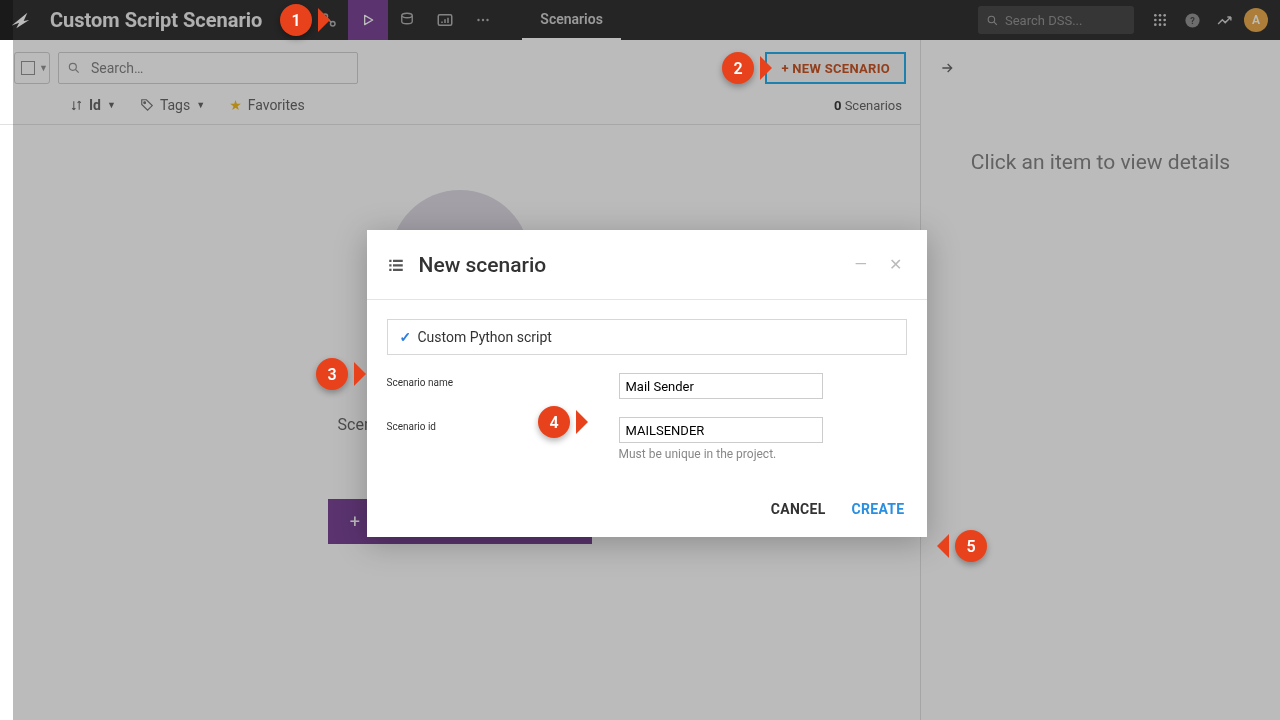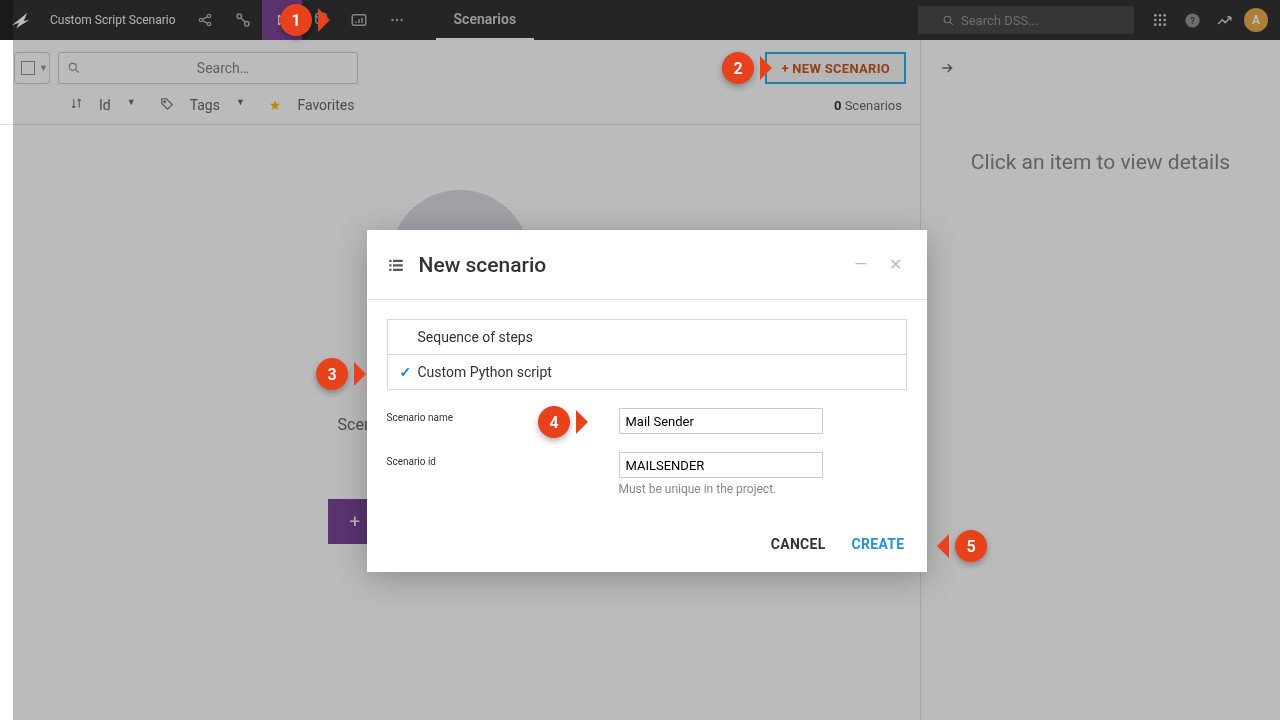--- a/index.html
+++ b/index.html
@@ -1,50 +1,50 @@
 <!DOCTYPE html>
 <html><head>
 <meta charset="utf-8">
 <style>
 * { margin: 0; padding: 0; box-sizing: border-box; font-family: -apple-system, BlinkMacSystemFont, "Segoe UI", Roboto, Arial, sans-serif; }
 body { width: 1280px; height: 720px; overflow: hidden; background: #fff; position: relative; }
 
 
 .topnav { height: 40px; background: #1a1a1a; display: flex; align-items: center; color: #eee; }
 .topnav .bird { width: 40px; height: 40px; display: flex; align-items: center; justify-content: center; }
-.topnav .title { font-size: 12px; font-weight: 400; padding: 0 10px; text-align: right; }
+.topnav .title { font-size: 20px; font-weight: 700; padding: 0 10px; text-align: right; }
 .topnav .iconbtn { width: 38px; height: 40px; display: flex; align-items: center; justify-content: center; cursor: pointer; color: #aaa; }
 .topnav .iconbtn.play { background: #6a2f8a; color: #fff; width: 40px; }
 .topnav .tab { padding: 0 18px; height: 40px; display: flex; align-items: center; font-weight: 600; font-size: 14px; color: #ccc; border-bottom: 2px solid #fff; }
 .topnav .spacer-flex { flex: 1; }
-.topnav .search { background: #333; border-radius: 3px; height: 28px; width: 216px; display: flex; align-items: center; gap: 6px; padding: 0 24px; color: #888; font-size: 13px; margin-right: 10px; }
+.topnav .search { background: #333; border-radius: 3px; height: 28px; width: 156px; display: flex; align-items: center; gap: 6px; padding: 0 8px; color: #888; font-size: 13px; margin-right: 10px; }
 .topnav .navright-ic { width: 32px; height: 40px; display: flex; align-items: center; justify-content: center; color: #ccc; }
 .topnav .avatar { width: 24px; height: 24px; border-radius: 50%; background: #e8a23a; color: #fff; display: flex; align-items: center; justify-content: center; font-size: 12px; font-weight: 600; margin: 0 12px 0 4px; }
 
 
 .page-wrap { display: flex; height: 680px; position: relative; }
 .main { flex: 1; background: #fff; position: relative; }
 .detail { width: 360px; border-left: 1px solid #ddd; padding-top: 20px; text-align: center; color: #777; position: relative; }
 .detail .collapse { position: absolute; top: 20px; left: 18px; color: #555; }
 .toolbar { height: 85px; border-bottom: 1px solid #e1e1e1; }
 .toolbar .row1 { height: 48px; display: flex; align-items: center; padding: 8px 14px 0 14px; gap: 8px; }
 .toolbar .chk { width: 36px; height: 32px; border: 1px solid #ccc; border-radius: 3px; display: flex; align-items: center; }
 .toolbar .chk .box { width: 14px; height: 14px; border: 1px solid #888; margin-left: 6px; }
 .toolbar .chk .caret { font-size: 9px; color: #888; margin-left: 4px; }
 .toolbar .searchbox { flex: none; display: flex; align-items: center; border: 1px solid #ccc; border-radius: 2px; height: 32px; background: #fff; width: 300px; }
 .toolbar .searchbox .sicon { width: 30px; text-align: center; color: #888; }
-.toolbar .searchbox input { border: none; outline: none; font-size: 14px; flex: 1; padding: 0 2px; text-align: center; }
+.toolbar .searchbox input { border: none; outline: none; font-size: 14px; flex: 1; padding: 0 2px; }
 .toolbar .row1 .tspacer { flex: 1; }
 .toolbar .newbtn { border: 2px solid #0ea5e9; background: #f7f7f7; height: 32px; padding: 0 14px; font-size: 13px; font-weight: 700; letter-spacing: .3px; color: #c2410c; cursor: pointer; }
 .toolbar .row2 { height: 34px; display: flex; align-items: center; padding: 0 14px; gap: 24px; color: #555; font-size: 14px; }
 .toolbar .row2 .rspacer { flex: 1; }
 .toolbar .row2 .count { font-size: 13px; color: #555; margin-right: 4px; }
 .toolbar .row2 .count b { color: #222; }
-.toolbar .pill { display: flex; align-items: flex-start; gap: 16px; cursor: pointer; padding-left: 56px;}
-.toolbar .pill2, .toolbar .pill3 { display: flex; align-items: flex-start; gap: 16px; cursor: pointer; }
+.toolbar .pill { display: flex; align-items: center; gap: 6px; cursor: pointer; padding-left: 56px; font-weight: bold;}
+.toolbar .pill2, .toolbar .pill3 { display: flex; align-items: center; gap: 6px; cursor: pointer; }
 .star { color: #f5b400; }
 
 
 .empty { position: absolute; top: 150px; left: 0; right: 0; text-align: center; color: #333; }
 .empty .blob { width: 140px; height: 140px; background: #dcd6e2; border-radius: 50%; margin: 0 auto 40px; }
 .empty h1 { font-size: 28px; font-weight: 500; color: #333; margin-bottom: 12px; }
 .empty p { font-size: 16px; color: #555; margin-bottom: 10px; }
 .empty a { color: #2a7de1; font-size: 16px; }
 .empty .cta { margin-top: 36px; display: inline-flex; align-items: center; gap: 8px; background: #6a2f8a; color: #fff; padding: 12px 22px; font-weight: 600; border: none; font-size: 14px; }
 
@@ -242,24 +242,20 @@
             <rect x="8" y="17" width="13" height="3"></rect>
           </svg>
       </span>
       <h2>New scenario</h2>
       <div class="wspacer"></div>
       <span class="wc">—</span>
       <span class="wc">✕</span>
     </div>
     <div class="mbody">
       <div class="opt">
-        <span class="chkmark"></span>
-        <span>Sequence of steps</span>
-      </div>
-      <div class="opt">
         <span class="chkmark">✓</span>
         <span>Custom Python script</span>
       </div>
       <div class="formrow">
         <label>Scenario name</label>
         <div>
           <input value="Mail Sender" style="">
         </div>
       </div>
       <div class="formrow">

